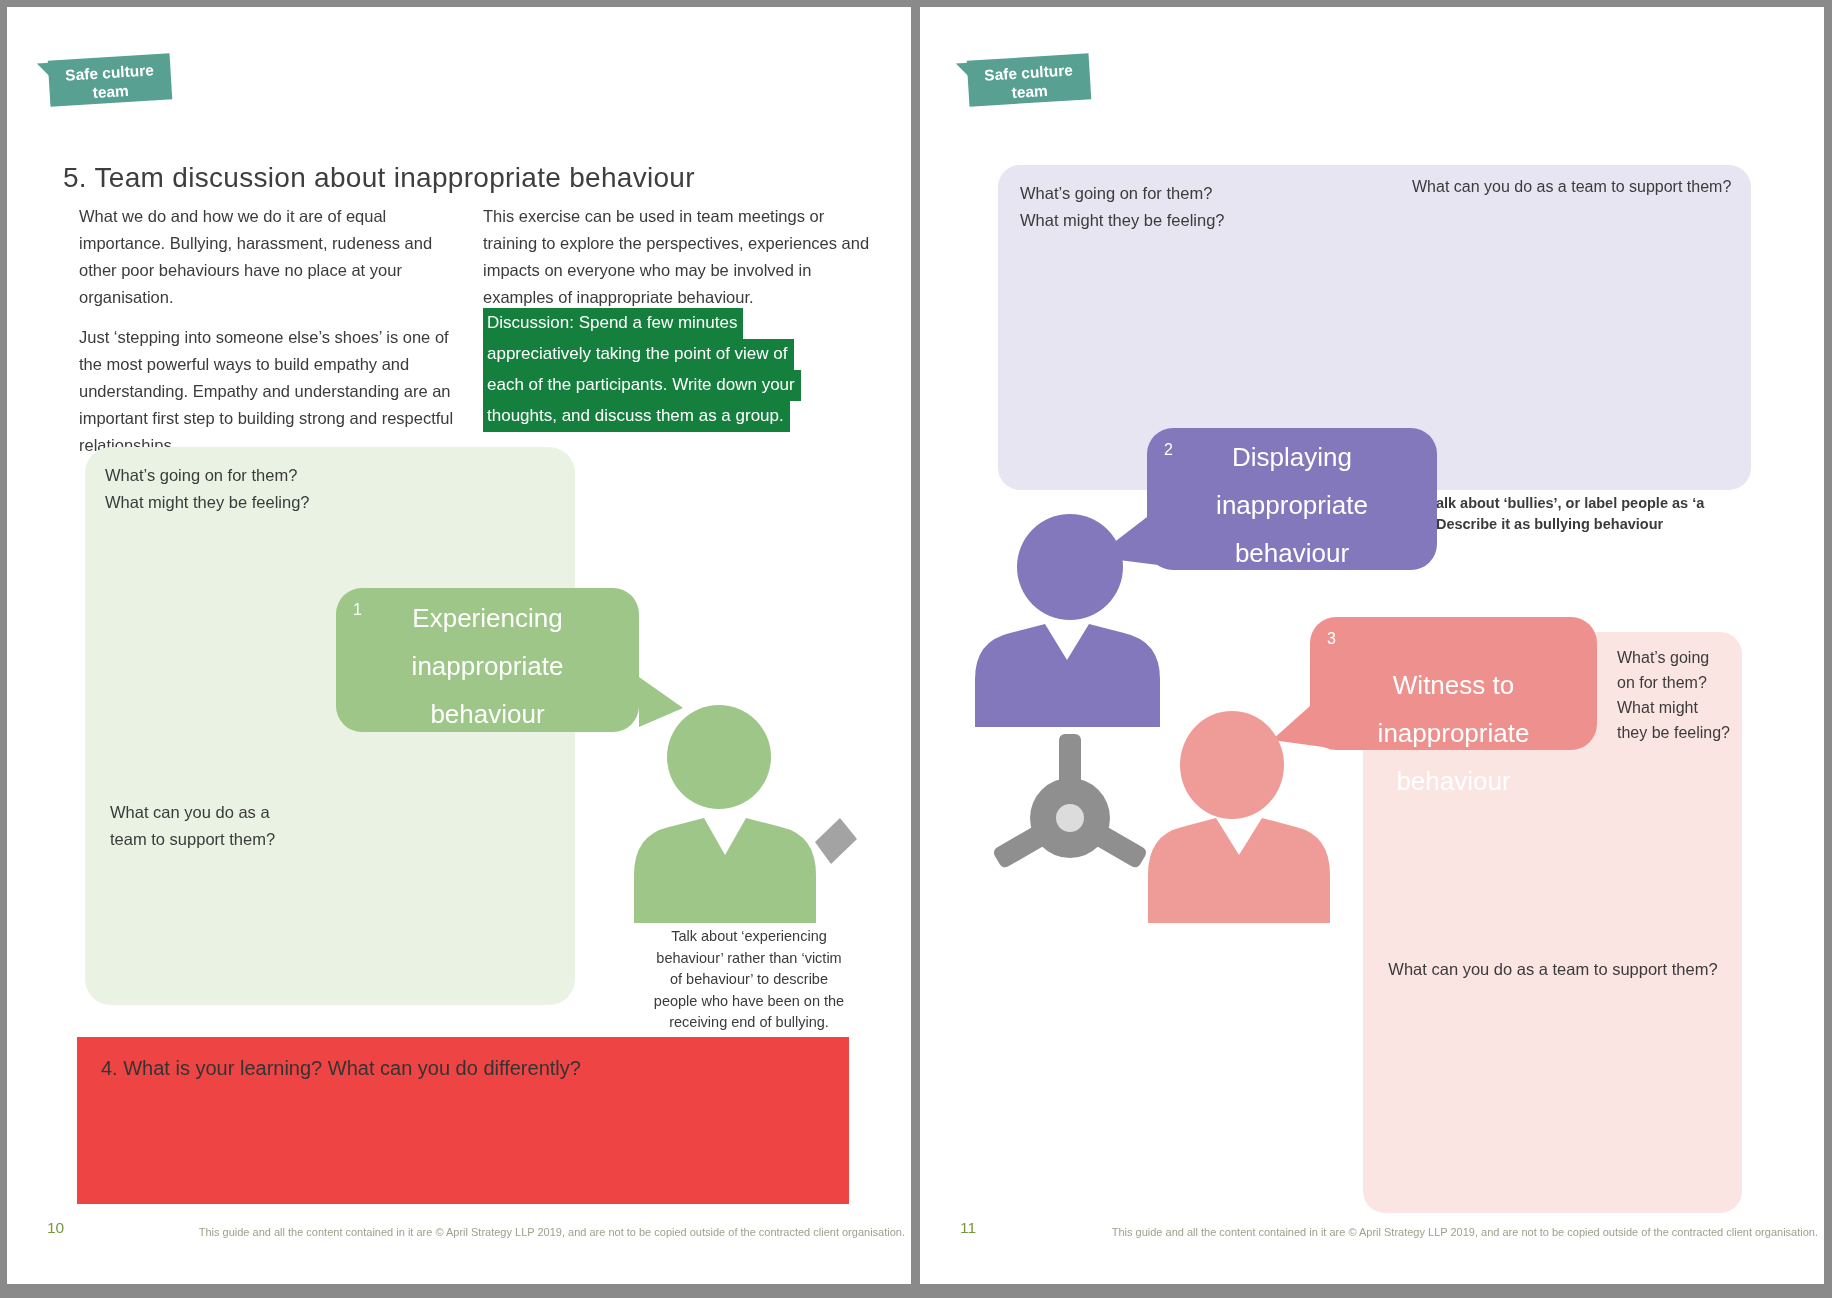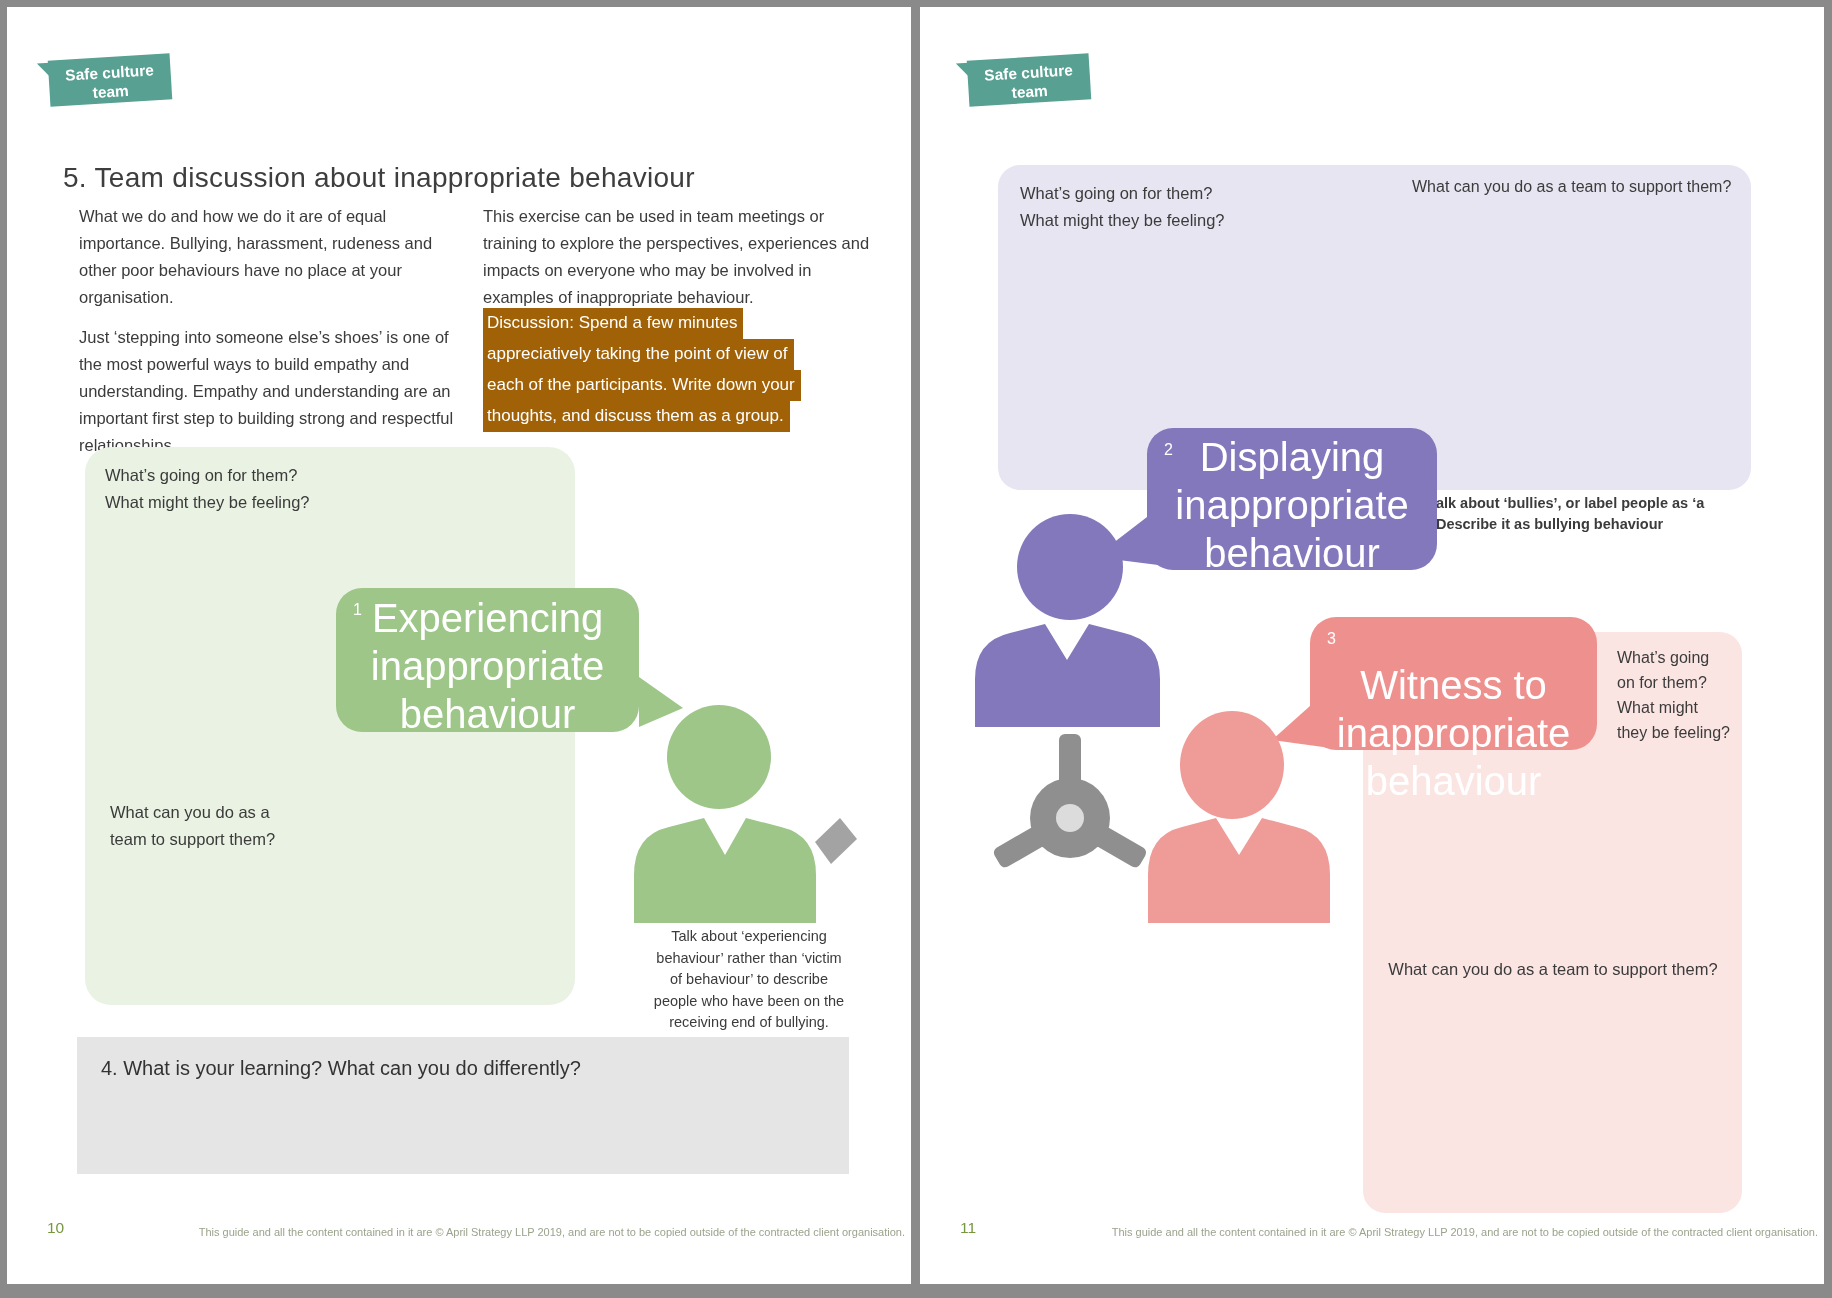--- a/index.html
+++ b/index.html
@@ -14,38 +14,38 @@
   .logo:before{content:"";position:absolute;left:-11px;top:2px;border-right:13px solid #57a092;border-bottom:15px solid transparent;}
   .page-logo-right .logo{left:48px;}
 
   
   .title{position:absolute;left:56px;top:155px;font-size:28px;color:#3e3e3e;letter-spacing:.3px;}
   .col1{position:absolute;left:72px;top:196px;width:388px;font-size:16.5px;line-height:27px;}
   .col1 p{margin:0 0 13px 0;}
   .col2{position:absolute;left:476px;top:196px;width:398px;font-size:16.5px;line-height:27px;}
   .col2 p{margin:0;}
   .hl-block{position:absolute;left:476px;top:301px;width:400px;}
-  .hl-line{display:table;background:#a16207;color:#ffffff;font-size:17px;line-height:24px;padding:3px 6px 3.5px 4px;margin-bottom:0.5px;}
+  .hl-line{display:table;background:#15803d;color:#ffffff;font-size:17px;line-height:24px;padding:3px 6px 3.5px 4px;margin-bottom:0.5px;}
 
   .green-box{position:absolute;left:78px;top:440px;width:490px;height:558px;background:#eaf3e3;border-radius:26px;}
   .gb-q1{position:absolute;left:98px;top:455px;font-size:16.5px;line-height:27px;}
   .gb-q2{position:absolute;left:103px;top:792px;font-size:16.5px;line-height:27px;}
 
   .bubble{position:absolute;border-radius:26px;color:#fff;text-align:center;z-index:30;}
   .bubble .num{position:absolute;left:17px;top:13px;font-size:16px;}
-  .bubble .btxt{white-space:pre-line;font-size:40px;line-height:48px;}
+  .bubble .btxt{white-space:pre-line;font-size:26px;line-height:48px;}
   .bubble-green{left:329px;top:581px;width:303px;height:144px;background:#9dc688;}
   .bubble-green .btxt{padding-top:6px;}
   .bubble-purple{left:227px;top:421px;width:290px;height:142px;background:#8278bb;}
   .bubble-purple .btxt{padding-top:5px;}
   .bubble-pink{left:390px;top:610px;width:287px;height:133px;background:#ee918e;}
   .bubble-pink .btxt{padding-top:6px;margin-top:38px;}
 
   .person-caption{position:absolute;left:626px;top:919px;width:232px;text-align:center;font-size:14.5px;line-height:21.5px;}
-  .orange-box{position:absolute;left:70px;top:1030px;width:772px;height:137px;background:#e5e5e5;}
+  .orange-box{position:absolute;left:70px;top:1030px;width:772px;height:167px;background:#ef4444;}
   .orange-box .obx{position:absolute;left:24px;top:20px;font-size:20px;color:#333;}
 
   .pagenum{position:absolute;left:40px;top:1212px;font-size:15.5px;font-weight:normal;color:#76973f;}
   .disclaimer{position:absolute;left:190px;right:6px;top:1219px;text-align:right;font-size:11px;color:#9aa38c;}
 
   
   .lav-box{position:absolute;left:78px;top:158px;width:753px;height:325px;background:#e8e5f2;border-radius:22px;}
   .lav-q1{position:absolute;left:100px;top:173px;font-size:16.5px;line-height:27px;}
   .lav-q2{position:absolute;left:492px;top:171px;font-size:16px;}
   .note-text{position:absolute;left:470px;top:486px;width:340px;font-size:14.5px;font-weight:bold;line-height:21px;}

